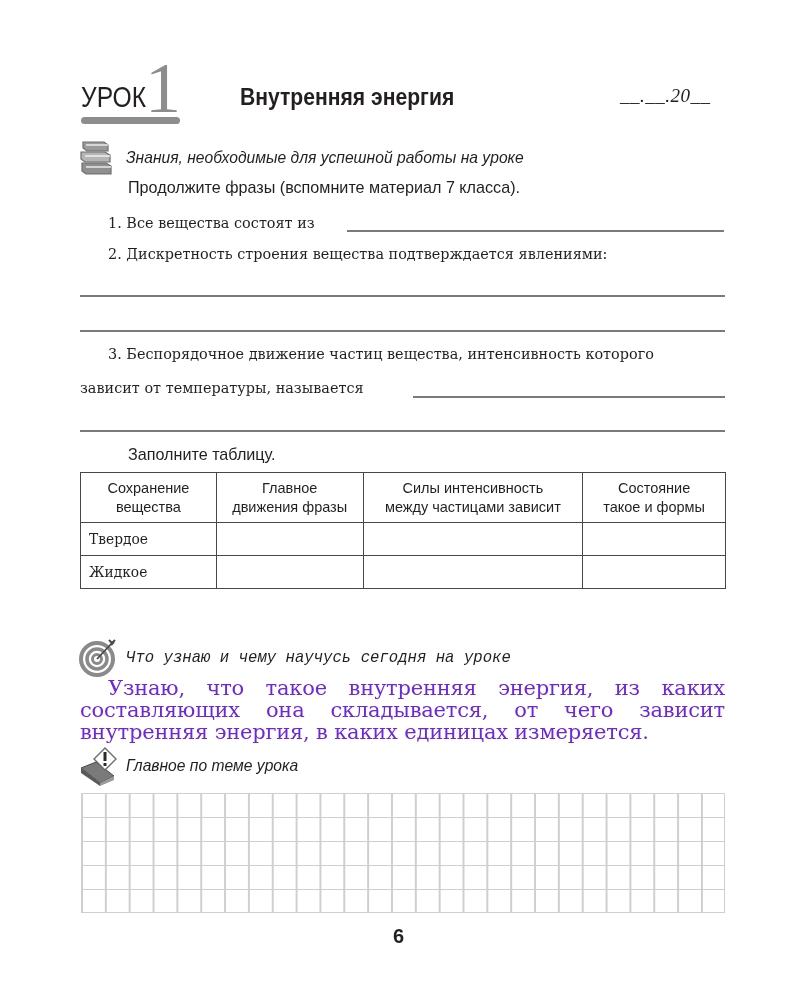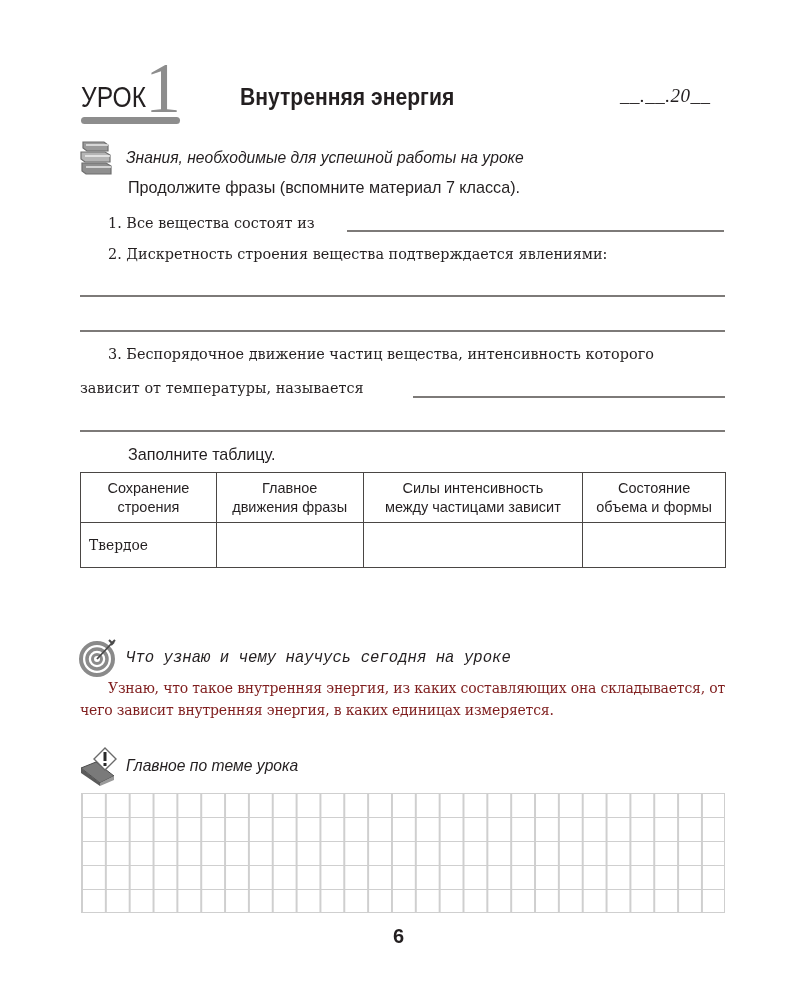--- a/index.html
+++ b/index.html
@@ -65,29 +65,29 @@
     border-collapse: collapse;
   }
   table.states th, table.states td {
     border: 1.5px solid #4a4644; padding: 0;
   }
   table.states th {
     height: 50px; font-weight: normal;
     font-family: "Liberation Sans", sans-serif; font-size: 14.5px; line-height: 19px;
     text-align: center; color: #231f20;
   }
-  table.states td { height: 45px; }
+  table.states td { height: 33px; }
   table.states td.rowlabel {
     font-family: "DejaVu Serif", serif; font-size: 15px; padding-left: 8px;
   }
   table.states td.rowlabel span { display: inline-block; transform: scaleX(0.92); transform-origin: left center; }
 
   .para {
-    font-family: "DejaVu Serif", serif; font-size: 14px; line-height: 22px;
-    text-align: justify; color: #7f1d1d; letter-spacing: -0.2px;
+    font-family: "DejaVu Serif", serif; font-size: 21px; line-height: 22px;
+    text-align: justify; color: #6d28d9; letter-spacing: -0.2px;
   }
 
   
   .grid {
     position: absolute; left: 81px; top: 793px; width: 644px; height: 120px;
     background-image:
       linear-gradient(to right, #cfcfcf 1.5px, transparent 1.5px),
       linear-gradient(to bottom, #cfcfcf 1.5px, transparent 1.5px);
     background-size: 23.85px 24px;
     border-right: 1.5px solid #cfcfcf; border-bottom: 1.5px solid #cfcfcf;
@@ -148,39 +148,45 @@
   <colgroup>
     <col style="width:136px">
     <col style="width:147px">
     <col style="width:220px">
     <col style="width:143px">
   </colgroup>
   <thead>
     <tr>
       <th>
         <div>Сохранение</div>
-        <div>строения</div>
+        <div>вещества</div>
       </th>
       <th>
         <div>Главное</div>
         <div>движения фразы</div>
       </th>
       <th>
         <div>Силы интенсивность</div>
         <div>между частицами зависит</div>
       </th>
       <th>
         <div>Состояние</div>
-        <div>объема и формы</div>
+        <div>такое и формы</div>
       </th>
     </tr>
   </thead>
   <tbody>
     <tr>
       <td class="rowlabel"><span>Твердое</span></td>
+      <td></td>
+      <td></td>
+      <td></td>
+    </tr>
+    <tr>
+      <td class="rowlabel"><span>Жидкое</span></td>
       <td></td>
       <td></td>
       <td></td>
     </tr>
   </tbody>
 </table>
 
 <div class="abs section-head" style="left:78px; top:637px;font-family:Liberation Mono, monospace;">
   <svg class="icon" viewBox="0 0 40 40">
     <circle cx="19" cy="22" r="16" fill="none" stroke="#8a8a8a" stroke-width="4"></circle>

